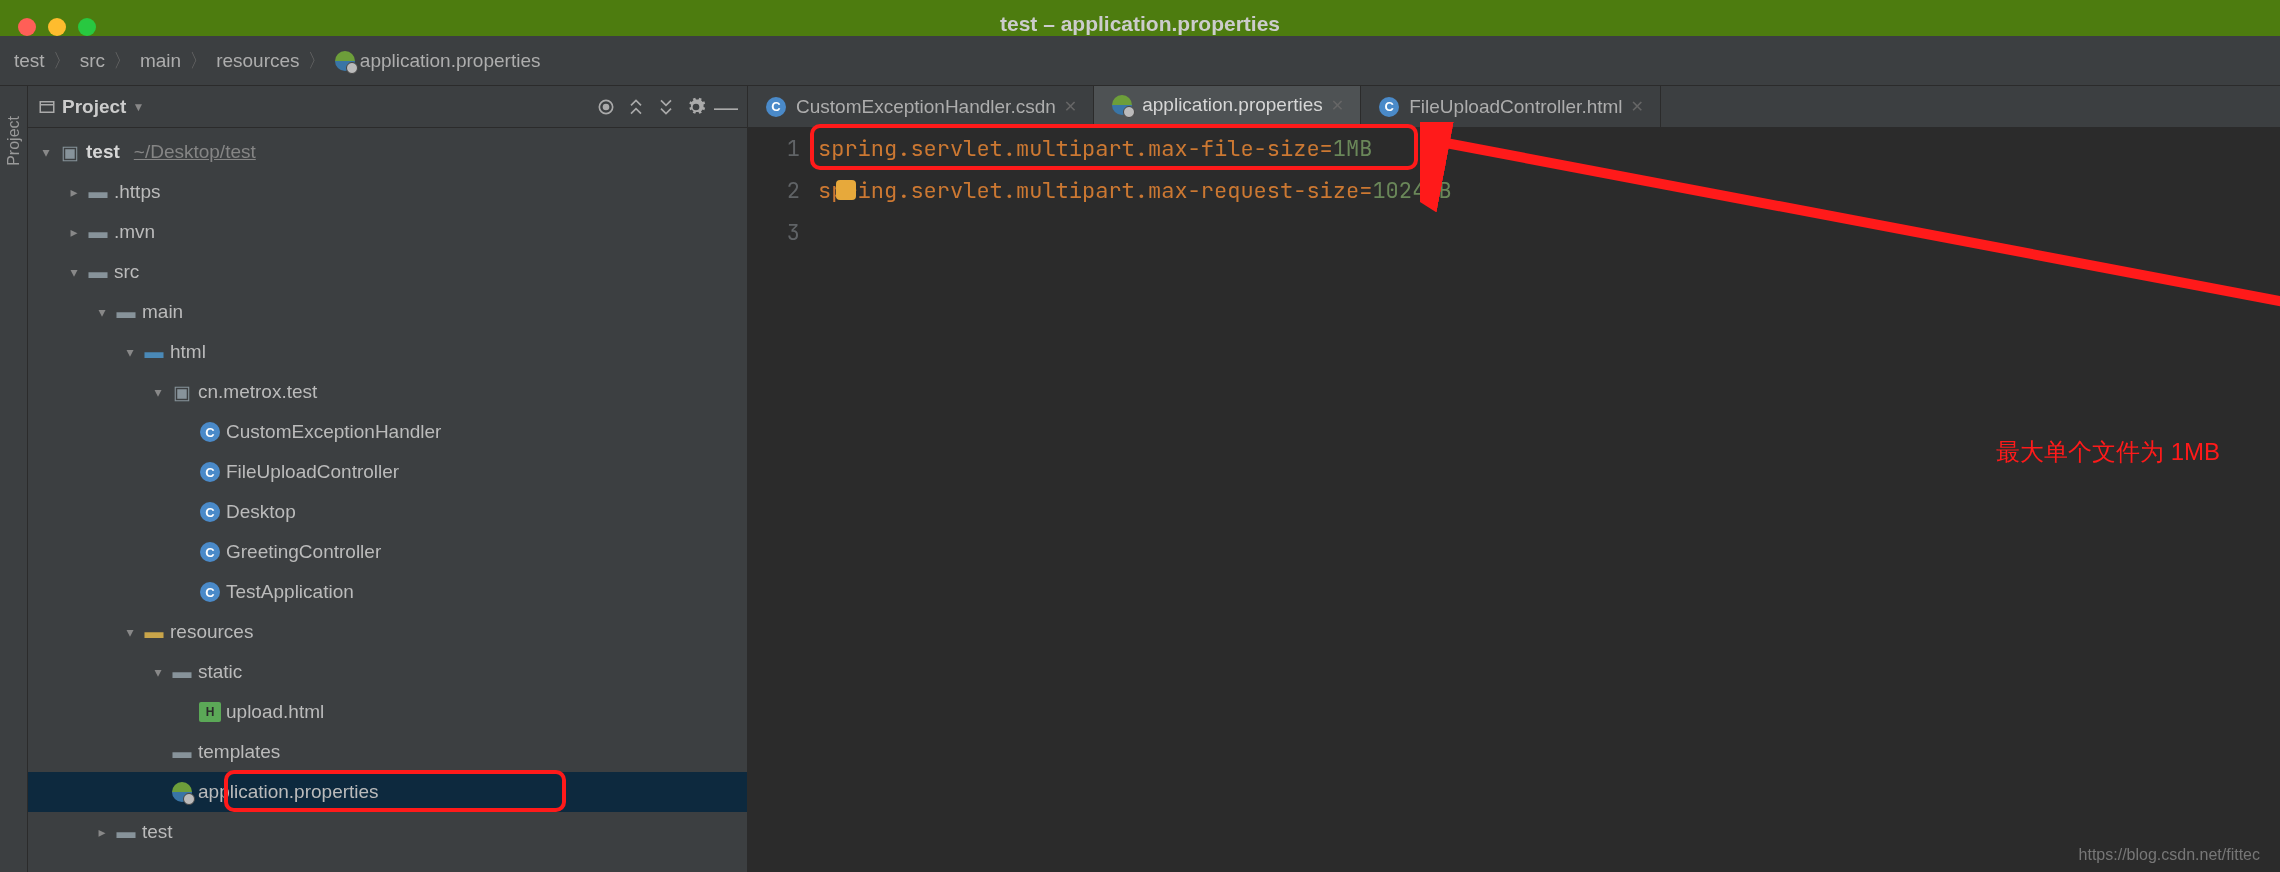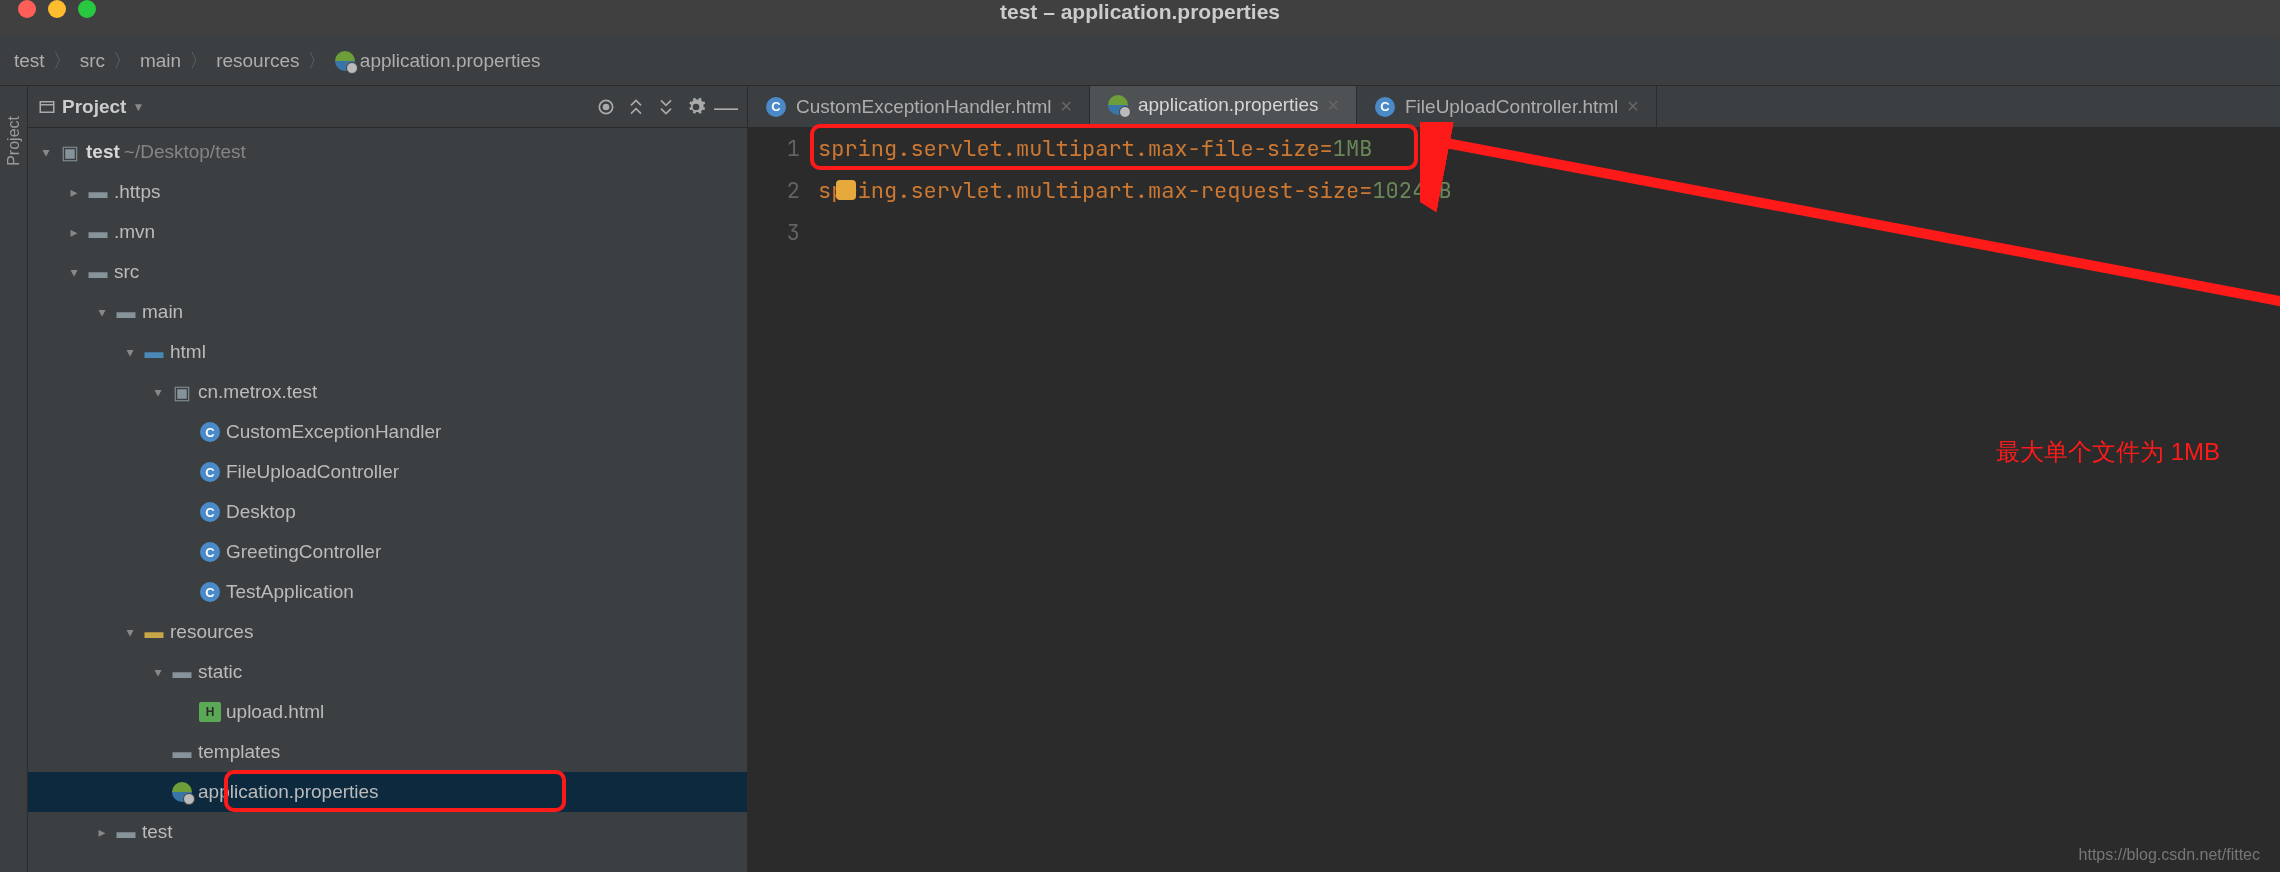--- a/index.html
+++ b/index.html
@@ -7,23 +7,23 @@
     font-family: -apple-system, BlinkMacSystemFont, "Segoe UI", sans-serif;
     background: #2b2b2b;
     color: #bbbbbb;
     width: 2280px;
     height: 872px;
     overflow: hidden;
     font-size: 19px;
   }
   .titlebar {
     height: 36px;
-    background: #404040;
-    display: flex;
-    align-items: flex-start;
+    background: #4d7c0f;
+    display: flex;
+    align-items: flex-end;
     position: relative;
   }
   .traffic-lights {
     display: flex;
     gap: 12px;
     padding-left: 18px;
     align-items: center;
   }
   .tl { width: 18px; height: 18px; border-radius: 50%; }
   .tl.red { background: #ff5f57; }
@@ -122,21 +122,21 @@
   }
   .file-icon {
     width: 24px;
     display: inline-flex;
     justify-content: center;
     align-items: center;
   }
   .icon-folder { color: #87939a; }
   .icon-folder-src { color: #4a89b7; }
   .bold { font-weight: 700; color: #d6d6d6; }
-  .muted { color: #858585; font-weight:400;}
+  .muted { color: #858585; margin-left: 10px; font-weight:400;text-decoration:underline;}
   .circle-c {
     display:inline-flex;
     width:20px;height:20px;border-radius:50%;
     background:#4a8ac9;color:#fff;font-size:13px;
     align-items:center;justify-content:center;font-weight:700;
   }
   .editor-area { flex: 1; display: flex; flex-direction: column; background:#2b2b2b; position:relative;}
   .tabs {
     height: 42px;
     display: flex;
@@ -459,21 +459,21 @@
         </div>
     </div>
   </div>
 
   <div class="editor-area">
     <div class="tabs">
       <div class="tab">
         <span class="file-icon">
             <span class="circle-c">C</span>
           </span>
-        <span>CustomExceptionHandler.html</span>
+        <span>CustomExceptionHandler.csdn</span>
         <span class="close">✕</span>
       </div>
       <div class="tab active">
         <span class="file-icon">
             <span class="prop-icon"></span>
           </span>
         <span>application.properties</span>
         <span class="close">✕</span>
       </div>
       <div class="tab">

